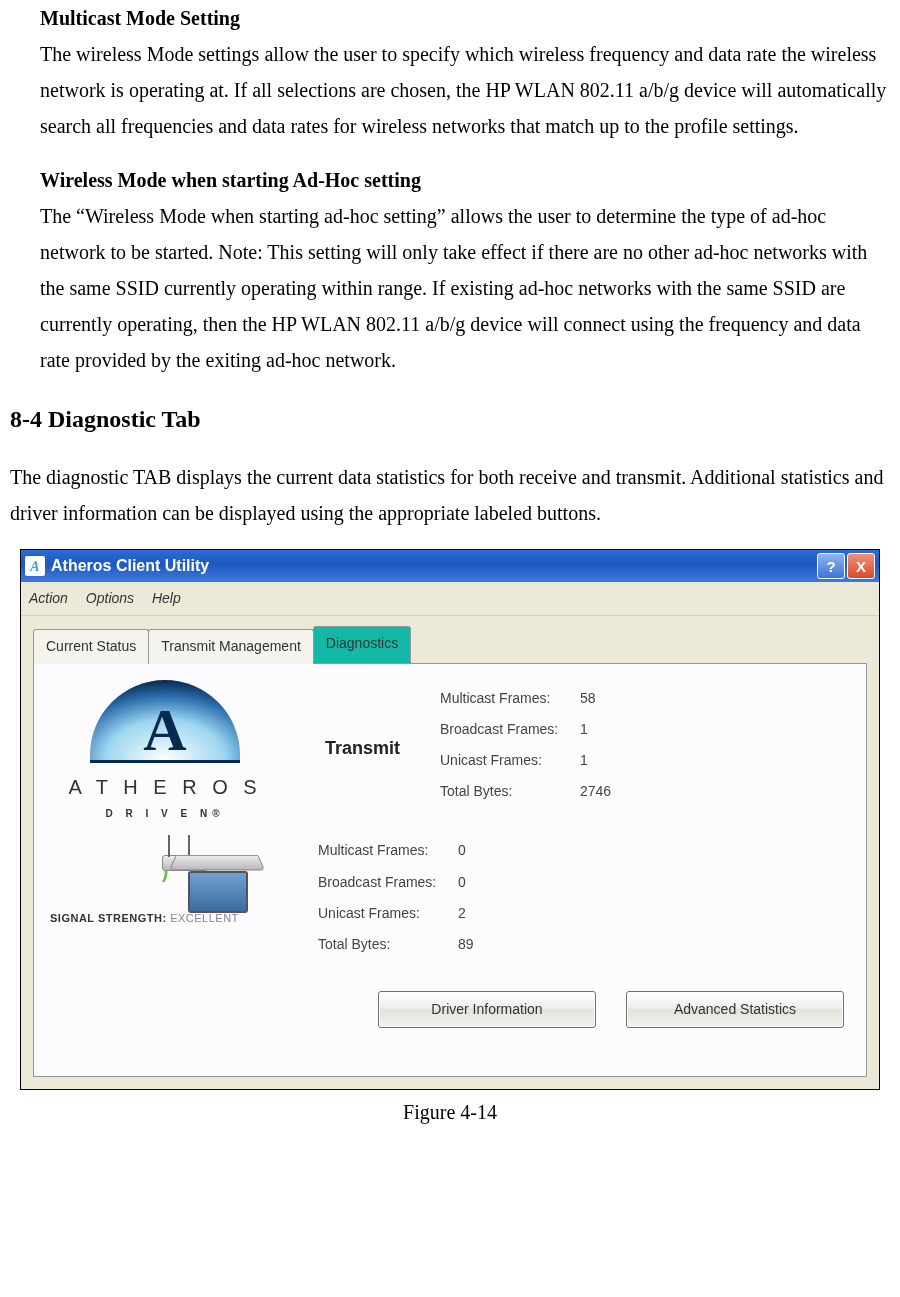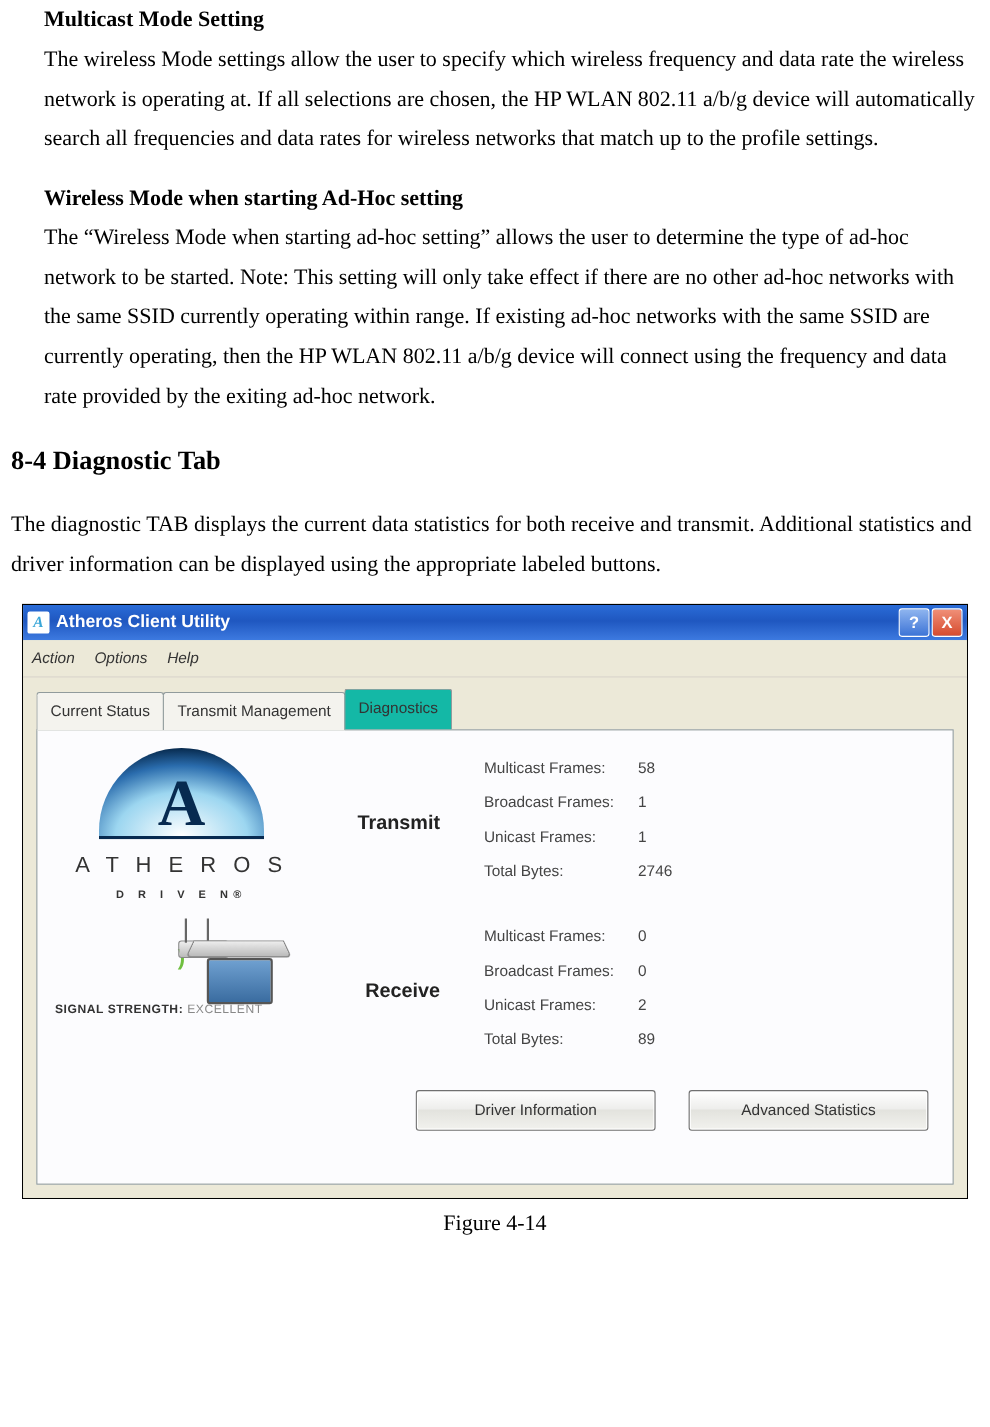--- a/index.html
+++ b/index.html
@@ -390,21 +390,20 @@
                   <span class="stat-val">1</span>
                 </div>
                 <div class="stat-row">
                   <span class="stat-label">Total Bytes:</span>
                   <span class="stat-val">2746</span>
                 </div>
               </div>
             </div>
 
             <div class="stat-block">
-              <div class="stat-head">Receive</div>
               <div class="stat-rows">
                 <div class="stat-row">
                   <span class="stat-label">Multicast Frames:</span>
                   <span class="stat-val">0</span>
                 </div>
                 <div class="stat-row">
                   <span class="stat-label">Broadcast Frames:</span>
                   <span class="stat-val">0</span>
                 </div>
                 <div class="stat-row">

